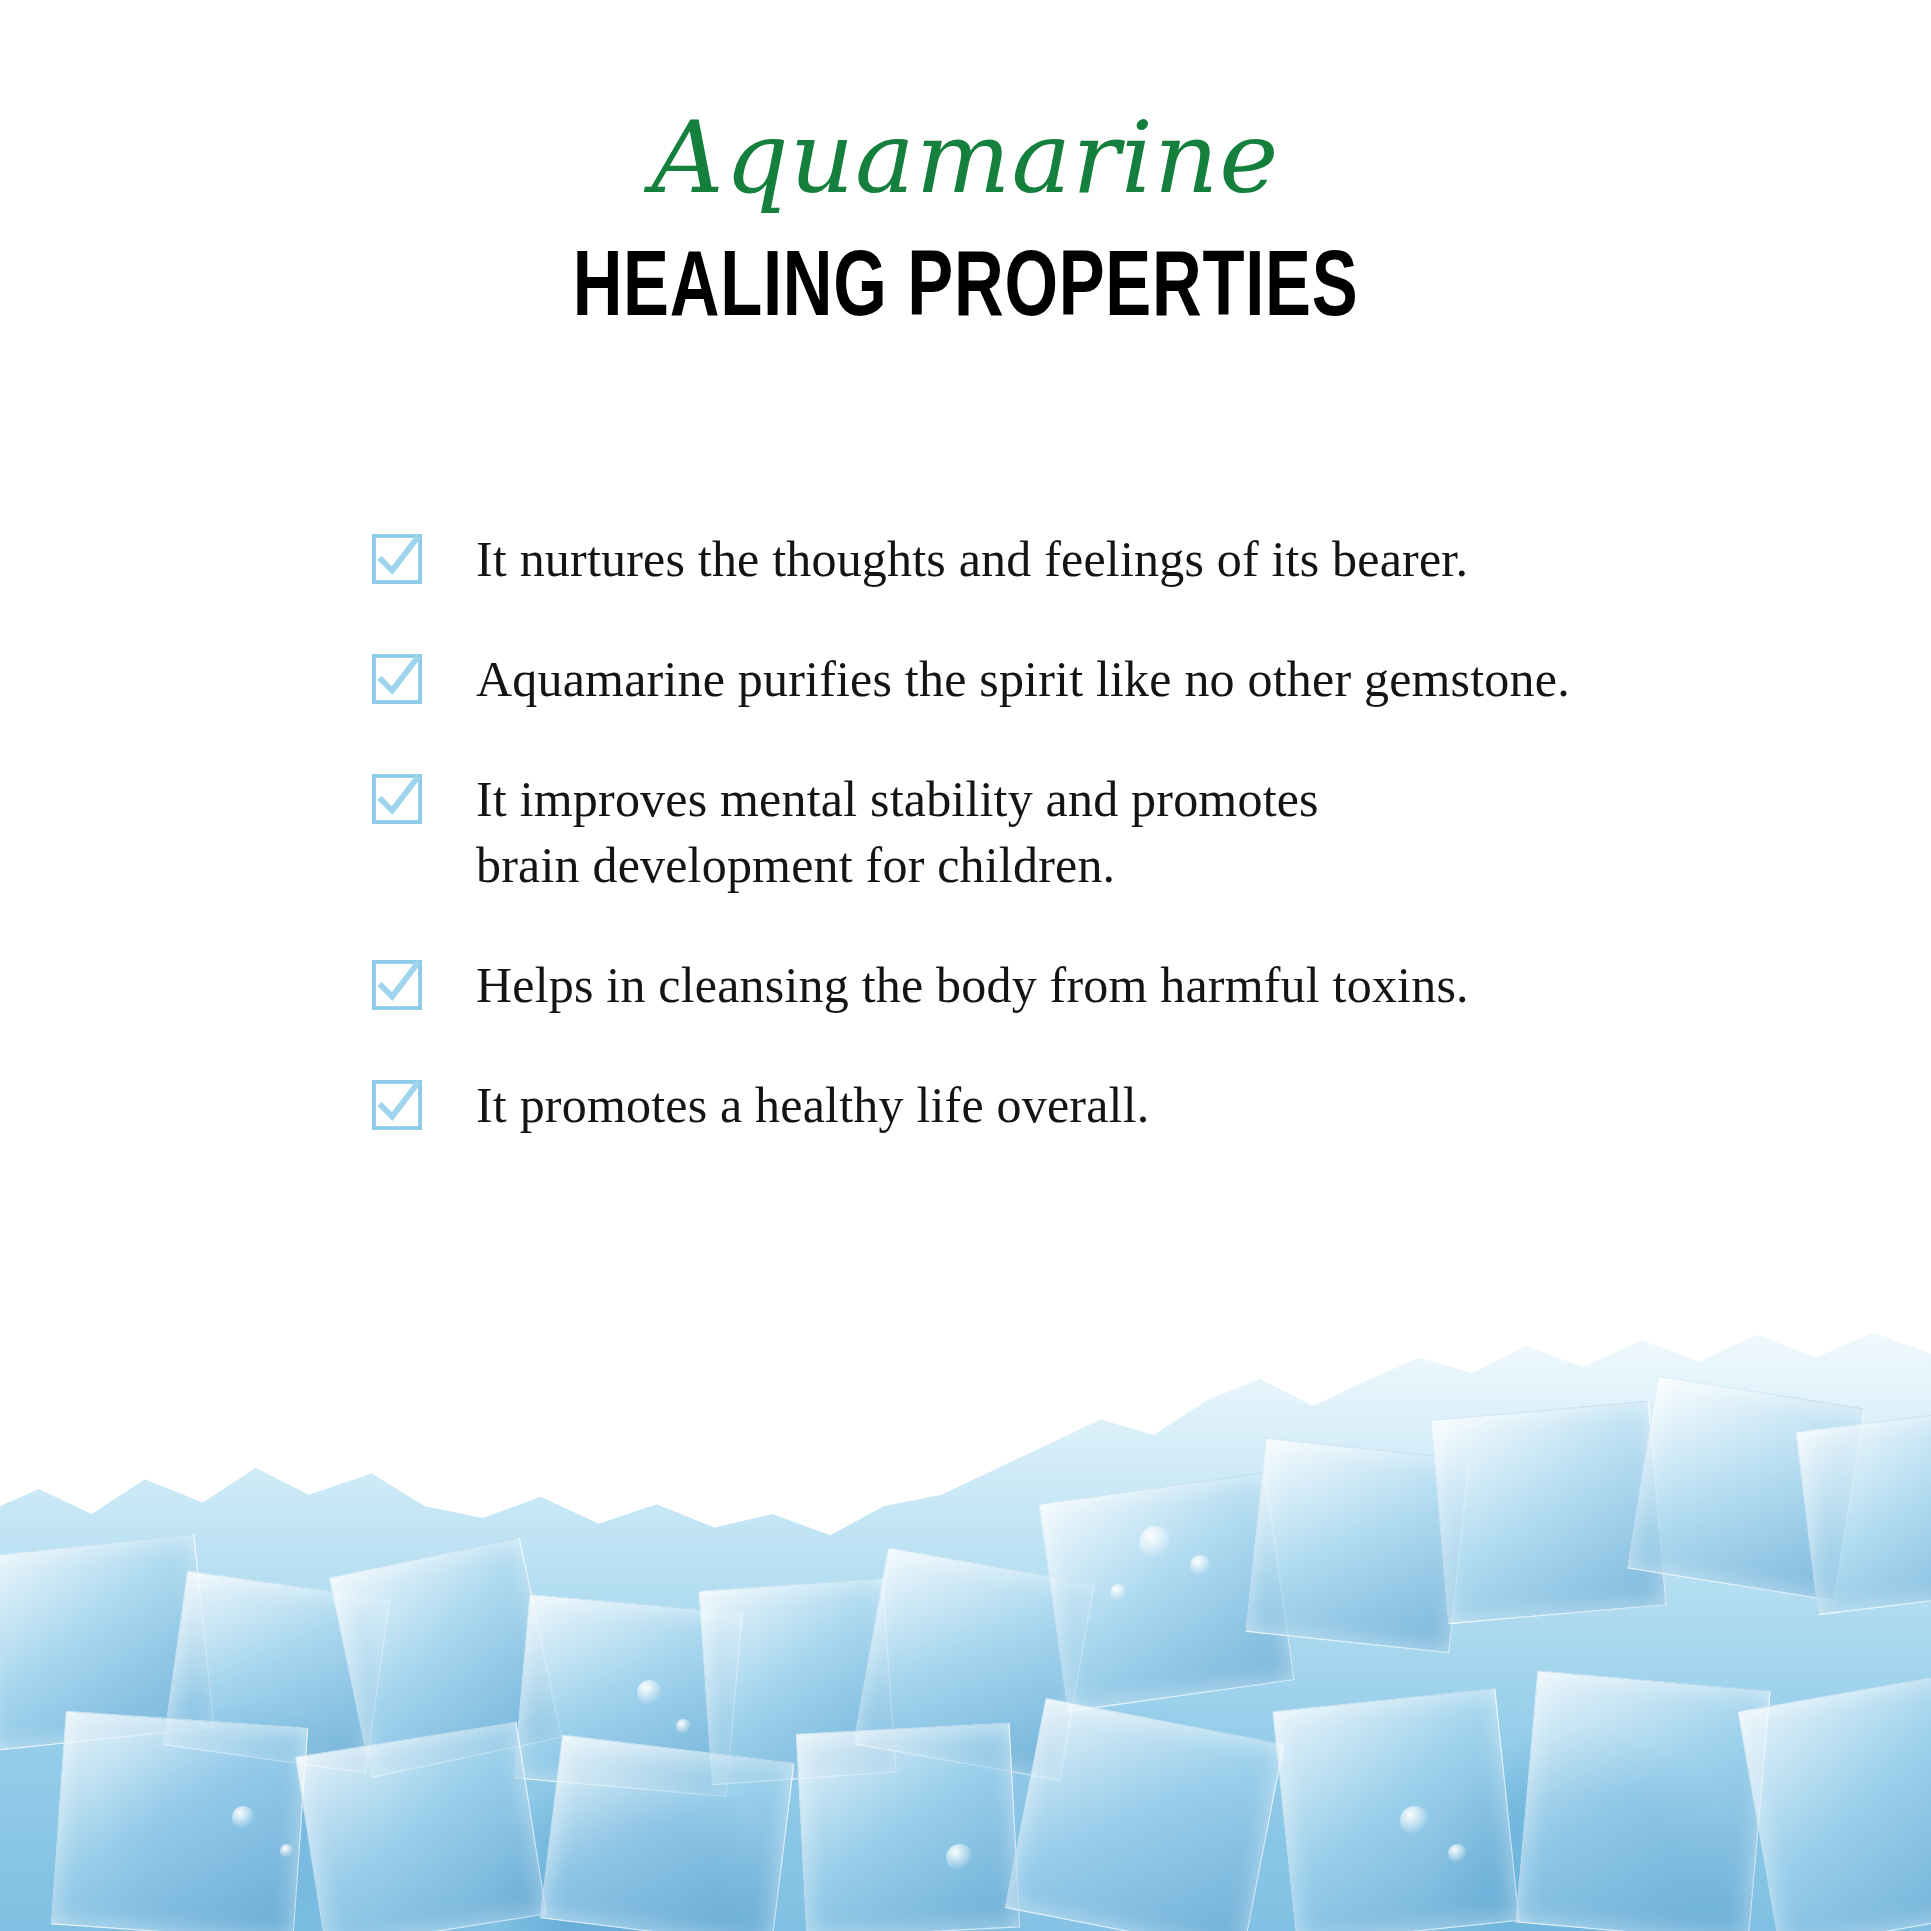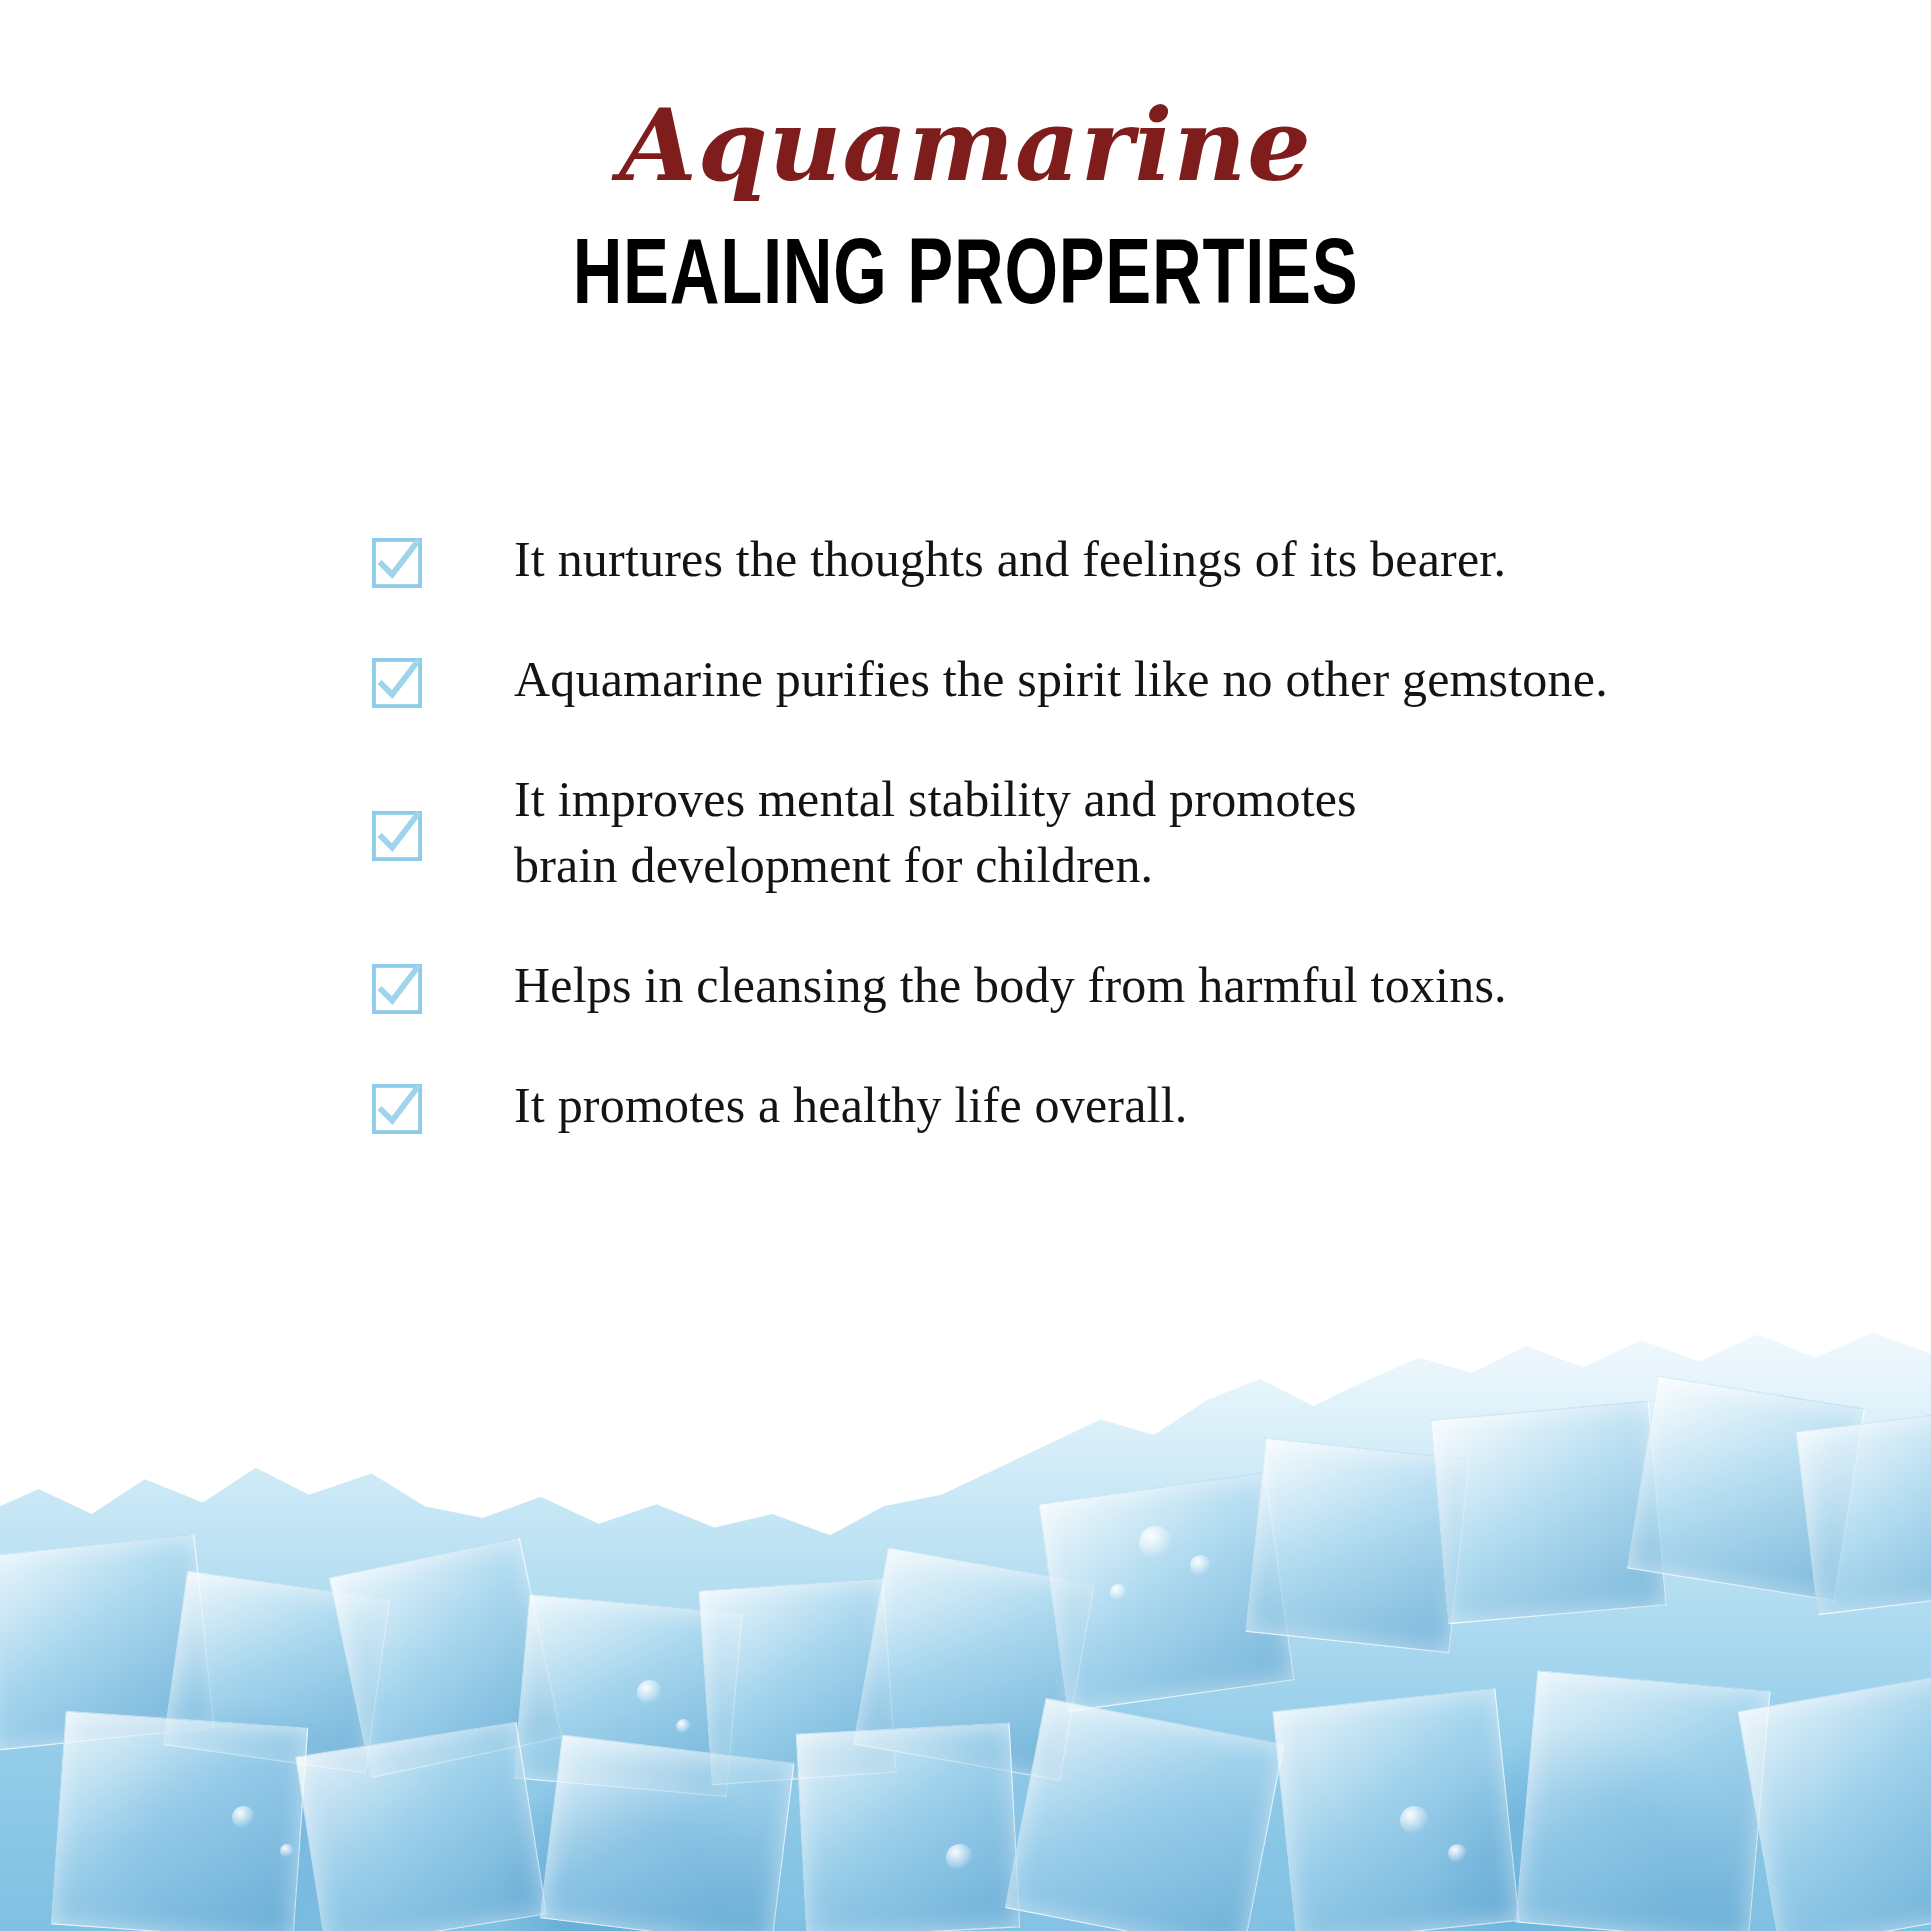--- a/index.html
+++ b/index.html
@@ -25,26 +25,26 @@
   .header {
     position: absolute;
     top: 93px;
     left: 0;
     width: 100%;
     text-align: center;
   }
   .title-script {
     font-family: "DejaVu Serif", serif;
     font-style: italic;
-    font-weight: 700;
+    font-weight: 400;
     font-size: 100px;
     letter-spacing: 1px;
-    color: #7f1d1d;
+    color: #15803d;
     line-height: 1.05;
-    margin: 0;
+    margin: 12px;
   }
   .title-main {
     font-family: "Liberation Sans", sans-serif;
     font-weight: 700;
     font-size: 93px;
     letter-spacing: 1px;
     color: #000000;
     line-height: 1.0;
     margin: 27px 0 0 0;
     transform: scaleX(0.74);
@@ -54,23 +54,22 @@
 
   
   .list {
     position: absolute;
     top: 526px;
     left: 372px;
     width: 1429px;
   }
   .list-item {
     display: flex;
-    align-items: center;
+    align-items: flex-start;
     margin-bottom: 54px;
-    gap: 38px;
   }
   .list-item:last-child { margin-bottom: 12px; }
 
   .check {
     flex: 0 0 auto;
     width: 50px;
     height: 50px;
     margin-top: 7.7px;
     margin-right: 54px;
     position: relative;

